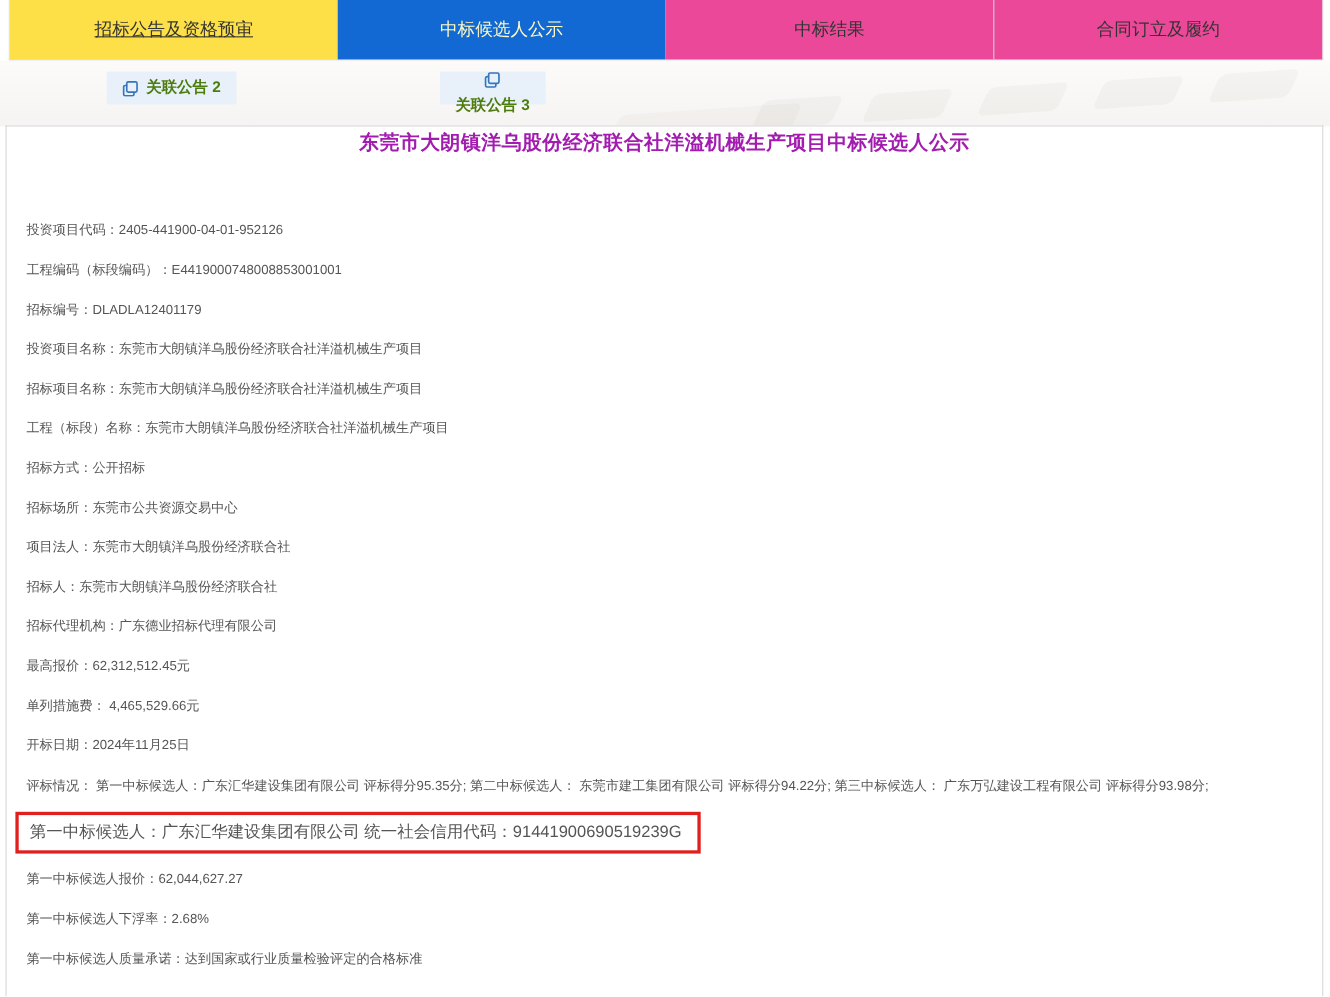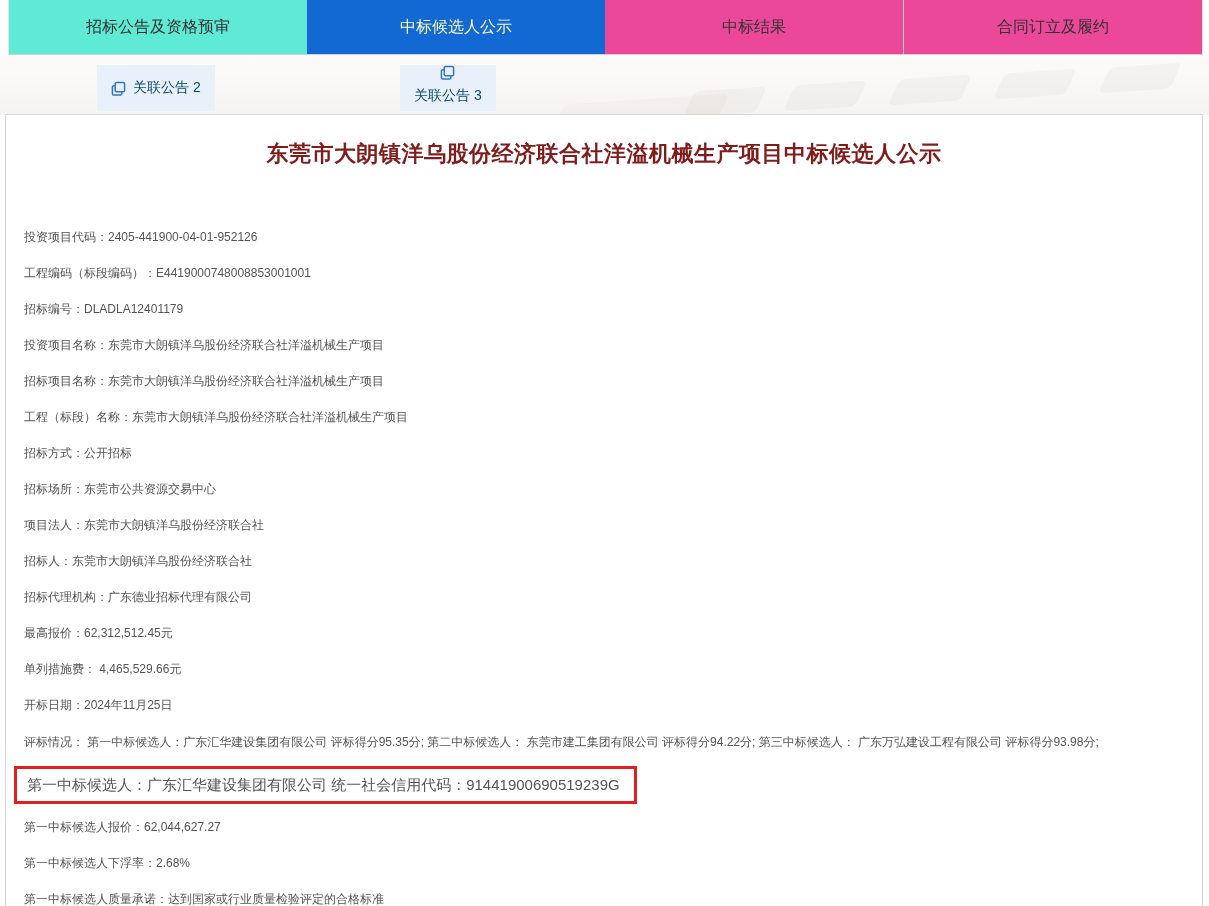--- a/index.html
+++ b/index.html
@@ -19,21 +19,21 @@
     border-left: 1px solid #dfe2e6;
     border-right: 1px solid #dfe2e6;
     background: #eff0f2;
   }
   .tab {
     flex: 1; display: flex; align-items: center; justify-content: center;
     font-size: 16px; color: #333; cursor: pointer;
     background: #ec4899;
     border-left: 1px solid #c9cdd3;
   }
-  .tab:first-child { border-left: none; background: #5eead4; }
+  .tab:first-child { border-left: none; background: #fde047; text-decoration: underline; }
   .tab.active {
     background: #1269d3; color: #fef9c3; border-left: none;
   }
   .tab.active + .tab { border-left: none; }
 
   
   .banner-strip {
     position: absolute; top: 55px; left: 0; width: 1209px; height: 60px;
     background: linear-gradient(180deg, #fcfbfa 0%, #f6f4f2 100%);
     overflow: hidden;
@@ -43,40 +43,40 @@
     border-radius: 6px; transform: skewX(-28deg) rotate(-4deg);
   }
   .ks1 { width: 70px; height: 26px; left: 690px; top: 34px; }
   .ks2 { width: 70px; height: 26px; left: 790px; top: 28px; }
   .ks3 { width: 70px; height: 26px; left: 895px; top: 22px; }
   .ks4 { width: 70px; height: 26px; left: 1000px; top: 16px; }
   .ks5 { width: 70px; height: 26px; left: 1105px; top: 10px; }
   .ks6 { width: 160px; height: 30px; left: 560px; top: 44px; background: rgba(120,110,100,0.04); }
 
   .related-badge {
-    position: absolute; top: 10px; height: 46px;
+    position: absolute; top: 10px; height: 30px;
     display: inline-flex; align-items: center; gap: 7px;
-    background: #e8f1fa; color: #0c4a6e;
-    font-size: 14px; padding: 0 14px; cursor: pointer;
+    background: #e8f1fa; color: #4d7c0f;
+    font-size: 14px; padding: 0 14px; cursor: pointer; font-weight: bold;
   }
   .related-badge.b1 { left: 97px; }
   .related-badge.b2 { left: 400px; flex-direction: column; }
   .copy-icon { width: 15px; height: 15px; display: inline-block; }
 
   
   .panel {
     position: absolute; top: 114px; left: 5px; width: 1198px; height: 792px;
     background: #ffffff;
     border: 1px solid #d8d8db;
     border-bottom: none;
   }
   .page-title {
-    margin-top: 24px;
+    margin-top: 2px;
     text-align: center;
-    font-size: 22px; font-weight: bold; color: #7f1d1d;
+    font-size: 18px; font-weight: bold; color: #a21caf;
     letter-spacing: 0.5px;
   }
   .fields { margin-top: 57px; padding: 0 10px 0 18px; }
   .row {
     font-size: 12px; line-height: 22px; color: #555;
     margin-bottom: 14px;
   }
   .row.para { line-height: 24px; margin-bottom: 12px; }
   .highlight-wrap { margin: 0 0 12px -10px; }
   .red-box {

